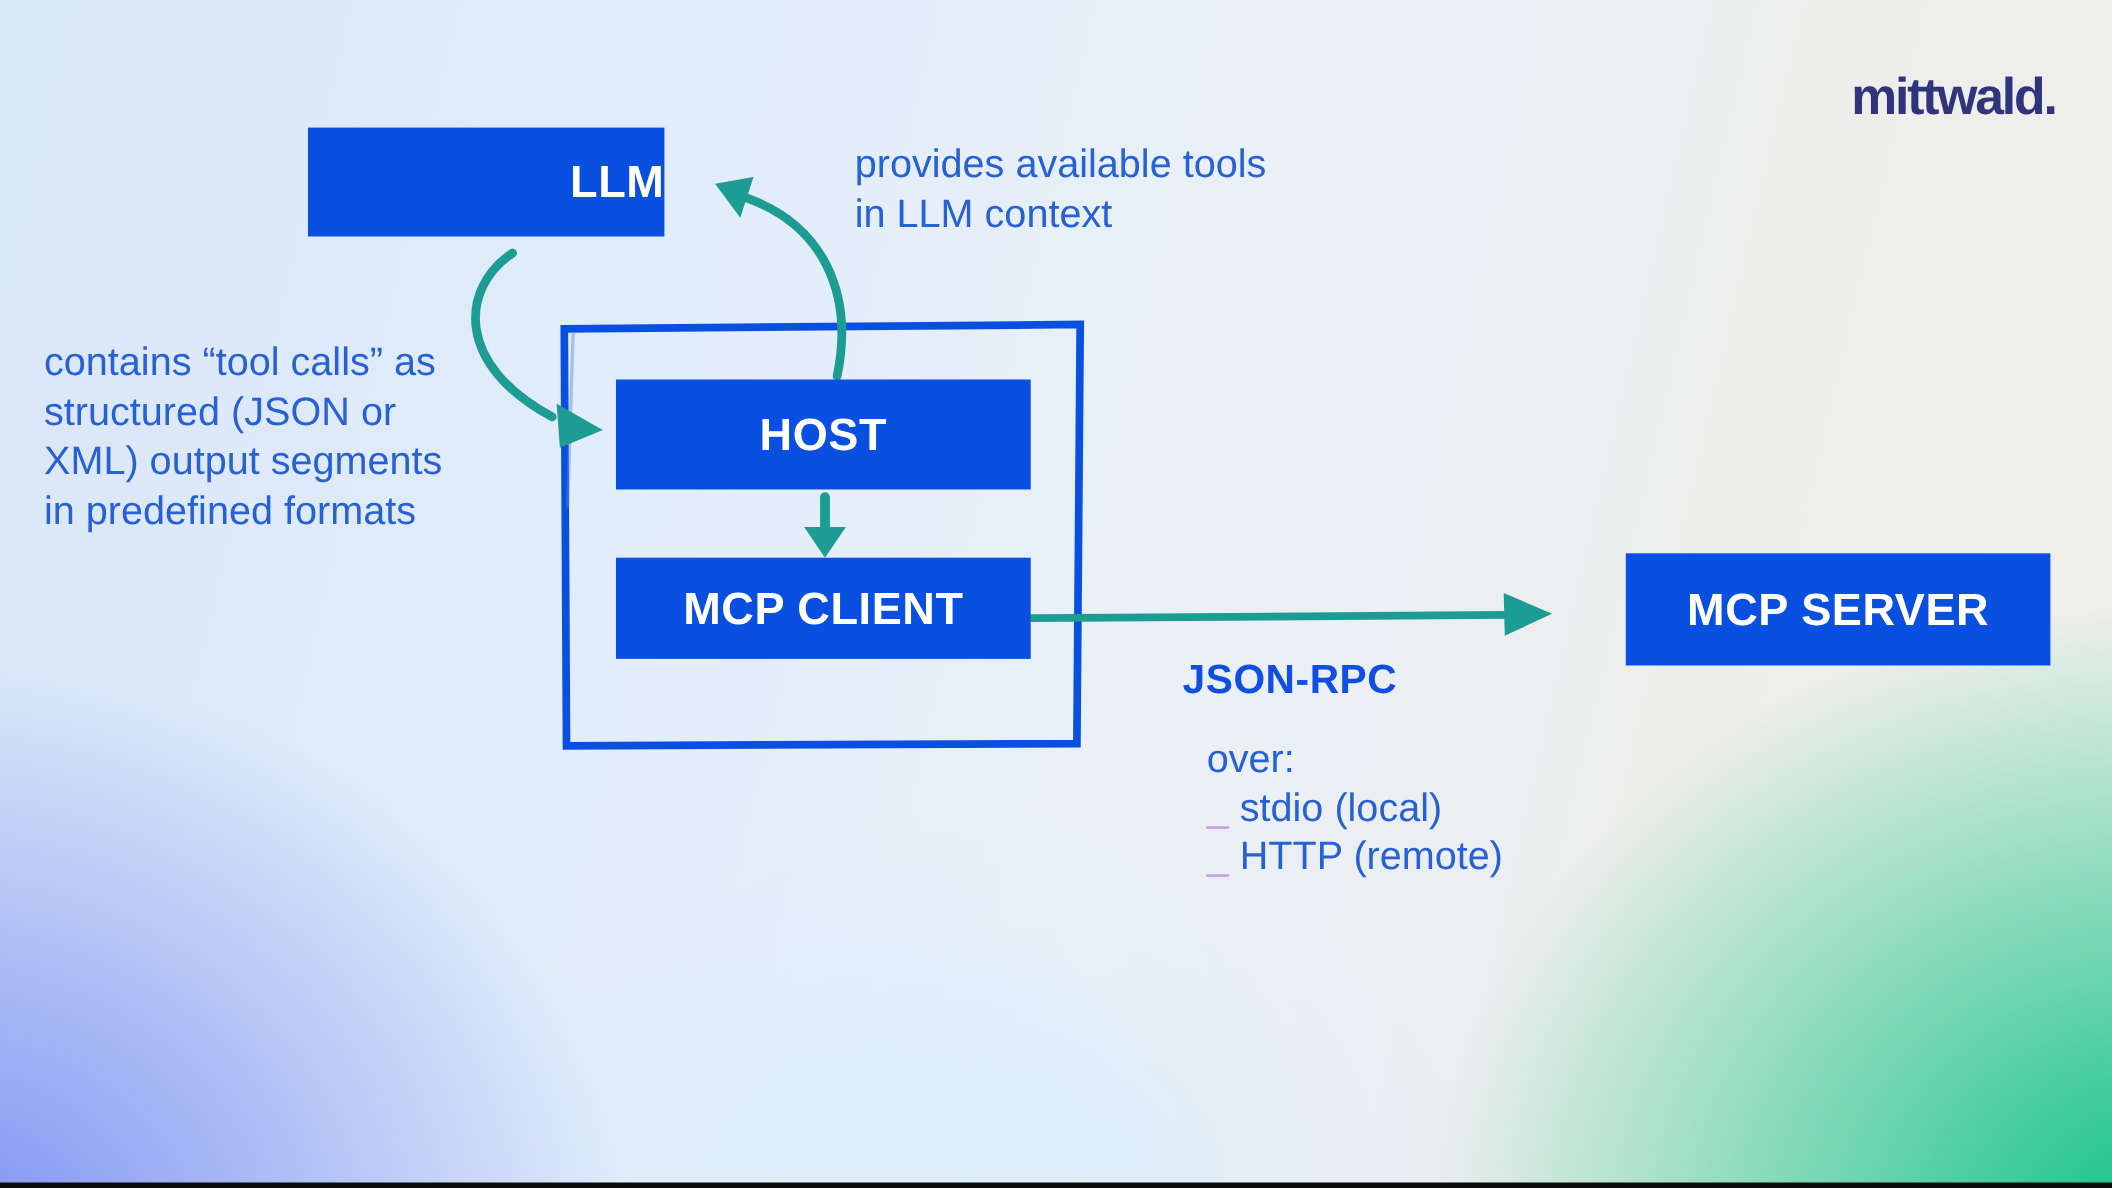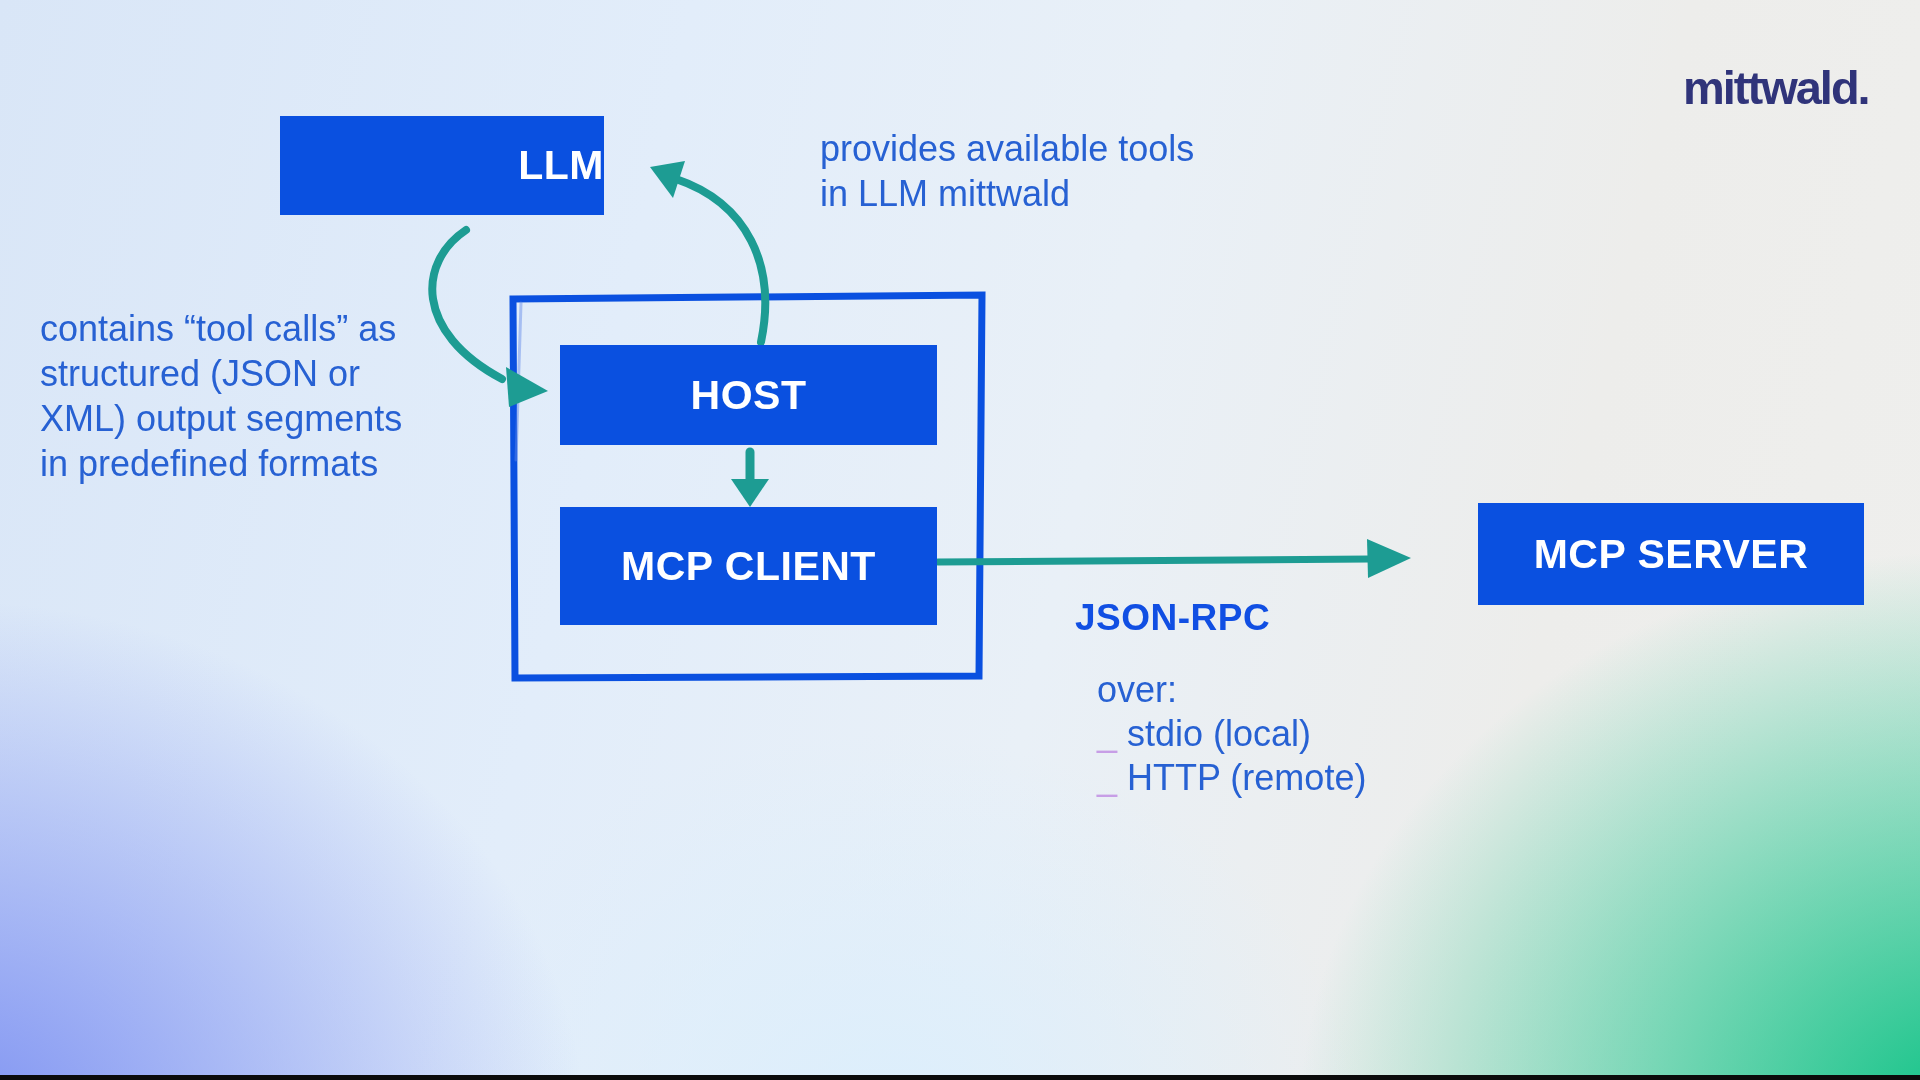--- a/index.html
+++ b/index.html
@@ -23,31 +23,31 @@
     color: #ffffff;
     font-weight: 700;
     font-size: 41px;
     letter-spacing: 0.5px;
     display: flex;
     align-items: center;
     justify-content: center;
   }
   .node-llm        { left: 280px; top: 116px; width: 324px; height: 99px; justify-content: flex-end; }
   .node-host       { left: 560px; top: 345px; width: 377px; height: 100px; }
-  .node-mcp-client { left: 560px; top: 507px; width: 377px; height: 118px; text-align: center; }
+  .node-mcp-client { left: 560px; top: 507px; width: 377px; height: 92px; text-align: center; }
   .node-mcp-server { left: 1478px; top: 503px; width: 386px; height: 102px; }
 
   .annotation {
     position: absolute;
     color: #2761d3;
     font-size: 36px;
     line-height: 45px;
     white-space: nowrap;
   }
-  .annotation-provides { left: 777px; top: 126px; margin-left: 43px; }
+  .annotation-provides { left: 777px; top: 126px; }
   .annotation-contains { left: 40px;  top: 306px; }
 
   .protocol-label {
     position: absolute;
     left: 1075px; top: 577px;
     color: #114fe3;
     font-size: 37px;
     font-weight: 700;
     letter-spacing: 0.5px;
     white-space: nowrap;
@@ -137,21 +137,21 @@
   <div class="node node-mcp-client">
     <span>MCP CLIENT</span>
   </div>
 
   <div class="node node-mcp-server">
     <span>MCP SERVER</span>
   </div>
 
   <div class="annotation annotation-provides">
     <div>provides available tools</div>
-    <div>in LLM mittwald</div>
+    <div>in LLM context</div>
   </div>
 
   <div class="annotation annotation-contains">
     <div>contains “tool calls” as</div>
     <div>structured (JSON or</div>
     <div>XML) output segments</div>
     <div>in predefined formats</div>
   </div>
 
   <div class="protocol-label">JSON-RPC</div>

